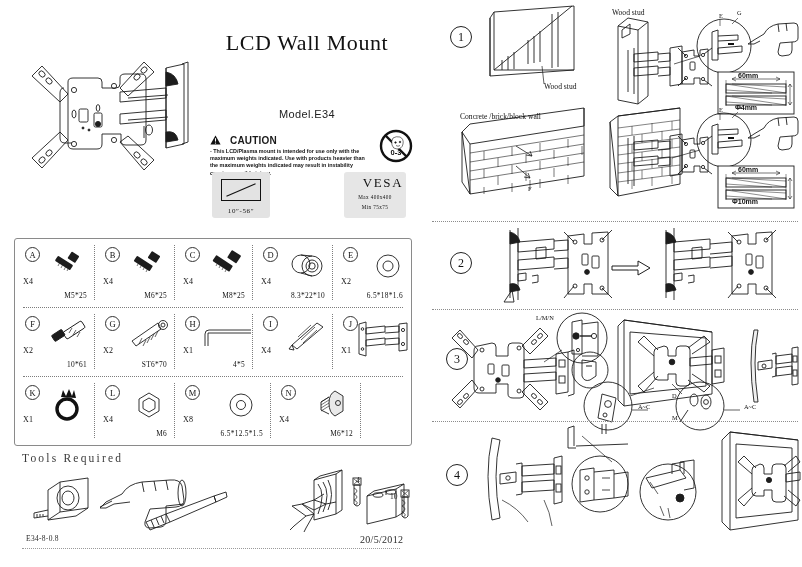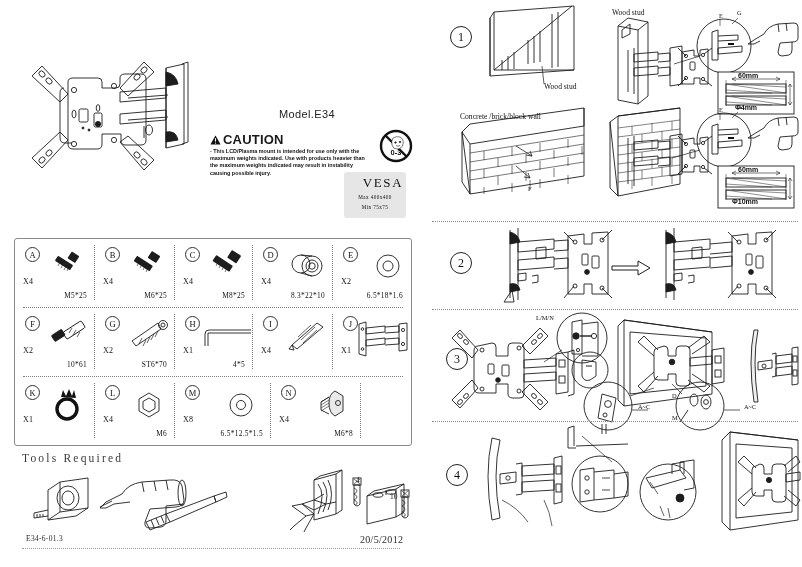--- a/index.html
+++ b/index.html
@@ -55,23 +55,24 @@
     width: 176px; height: 195px;
   }
 
   
   .caution-wrap {
     position: absolute; left: 196px; top: 122px;
     width: 210px; height: 38px;
   }
   .caution-head {
     font-family: "Liberation Sans", sans-serif;
-    font-weight: bold; font-size: 13px;
+    font-weight: bold; font-size: 10px;
     letter-spacing: 0.2px;
     display: inline;
+    margin-left: 7px;
   }
   .caution-text {
     font-family: "Liberation Sans", sans-serif;
     font-size: 5.4px; line-height: 7.2px;
     font-weight: bold;
     color: #111;
     display: block;
     width: 160px;
   }
   .warn-tri {
@@ -319,20 +320,21 @@
             <path d="M150 46 L150 126"></path>
             <path d="M150 50 Q160 52 162 62 L150 64 Z" fill="#1d1d1d"></path>
             <path d="M150 110 Q160 108 162 118 L150 120 Z" fill="#1d1d1d"></path>
             <path d="M166 42 L172 40 L172 120 L166 122"></path>
             <ellipse cx="133" cy="108" rx="3.5" ry="5"></ellipse>
             <path d="M128 104 L128 116"></path>
           </g>
         </svg>
       </div>
 
+      <div class="title-main">LCD Wall Mount</div>
       <div class="title-model">Model.E34</div>
 
       <div class="caution-wrap">
         <span class="warn-tri">
           <svg width="11" height="10" viewBox="0 0 11 10">
             <path d="M5.5 0.4 L10.6 9.6 L0.4 9.6 Z" fill="#111"></path>
             <path d="M5.5 3.2 L5.5 6.6" stroke="#fff" stroke-width="1.1"></path>
             <circle cx="5.5" cy="8.1" r="0.65" fill="#fff"></circle>
           </svg>
         </span><span class="caution-head">CAUTION</span>
@@ -346,20 +348,28 @@
               <circle cx="19.5" cy="16.5" r="0.8" fill="#111"></circle>
               <circle cx="24" cy="16" r="0.8" fill="#111"></circle>
               <path d="M20 19.5 Q22 21 24 19.5"></path>
             </g>
             <text x="20" y="28.5" font-family="Liberation Sans, sans-serif" font-size="7.5" font-weight="bold" fill="#111" text-anchor="middle">0-3</text>
           </svg>
         </div>
       </div>
 
       <div class="badges">
+        <div class="badge b1">
+          <div class="screen-icon">
+            <svg class="screen-diag" viewBox="0 0 40 22">
+                <line x1="4" y1="18" x2="36" y2="4" stroke="#111" stroke-width="1.2"></line>
+              </svg>
+          </div>
+          <div class="badge-cap">10″-56″</div>
+        </div>
         <div class="badge b3">
           <div class="vesa-word">VESA</div>
           <div class="vesa-line l1">Max 400x400</div>
           <div class="vesa-line l2">Min 75x75</div>
         </div>
       </div>
     </div>
 
     <div class="parts-box">
 
@@ -580,21 +590,21 @@
             <svg viewBox="0 0 52 40">
                 <g class="st">
               <path d="M30 6 L38 11 L38 26 L30 31 Q24 28 24 18 Q24 9 30 6 Z" fill="#e9e9e9"></path>
               <path d="M24 12 L16 17 L16 25 L24 29"></path>
               <path d="M16 17 L24 12 M16 20 L24 15 M16 23 L24 18 M16 26 L24 21" stroke-width="0.6"></path>
               <circle cx="33" cy="18" r="2.5"></circle>
             </g>
               </svg>
           </div>
           <div class="part-qty">X4</div>
-          <div class="part-spec">M6*8</div>
+          <div class="part-spec">M6*12</div>
           <div class="cell-sep"></div>
         </div>
         <div class="row-sep" style="border-top-style:solid;border-color:#8a8a8a"></div>
       </div>
     </div>
 
     <div class="tools-box">
       <div class="tools-title">Tools Required</div>
       <div class="tools-art">
         <svg viewBox="0 0 398 62" width="398" height="62">
@@ -664,21 +674,21 @@
               <path d="M388 27 L394 27 L394 46 Q391 50 388 46 Z"></path>
               <path d="M388 30 Q394 33 388 36 Q394 39 388 42 Q394 45 389 47" stroke-width="0.7"></path>
             </g>
           </g>
         </svg>
         <div class="bit-label a">4</div>
         <div class="bit-label b">10</div>
       </div>
     </div>
 
-    <div class="footer-left">E34-6-01.3</div>
+    <div class="footer-left">E34-8-0.8</div>
     <div class="footer-right">20/5/2012</div>
     <div class="footer-rule"></div>
   </div>
 
   <div class="right-col">
 
     <div class="step s1">
       <div class="step-num" style="left:18px;top:22px">1</div>
       <svg class="art" viewBox="0 0 366 218" width="366" height="218">
         <g class="st">

